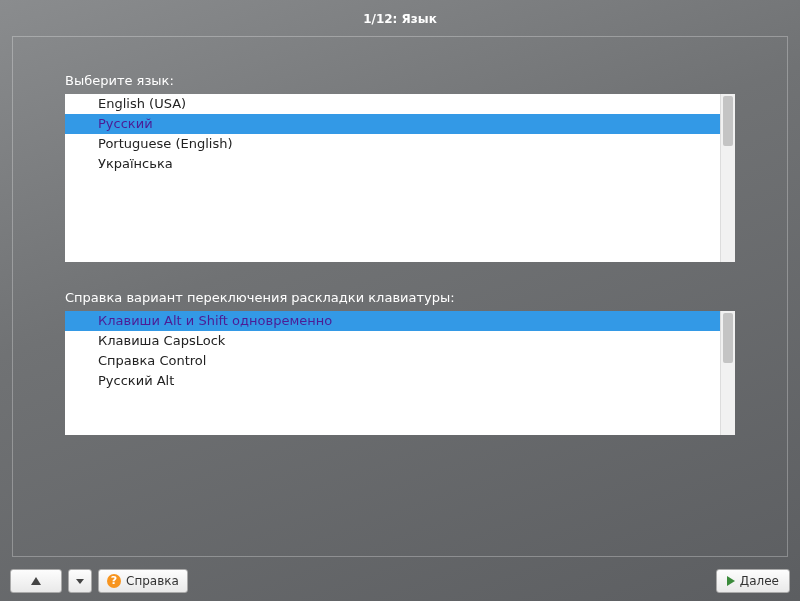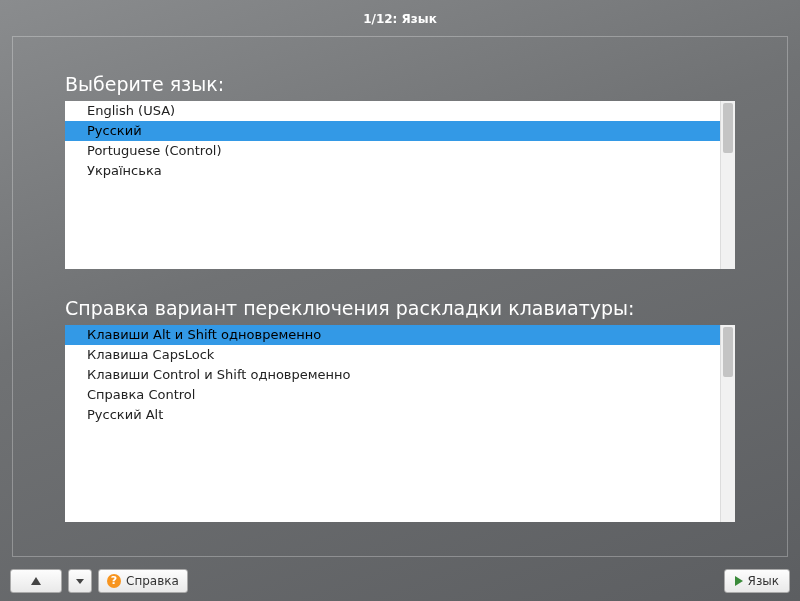--- a/index.html
+++ b/index.html
@@ -14,34 +14,34 @@
     padding: 12px 0 10px 0;
   }
   .frame {
     margin: 0 12px 10px 12px;
     border: 1px solid rgba(255,255,255,0.28);
     flex: 1;
     padding: 36px 52px 20px 52px;
     display: flex; flex-direction: column;
   }
   .section-label {
-    color: #ffffff; font-size: 19px; margin-bottom: 6px;
+    color: #ffffff; font-size: 13px; margin-bottom: 6px;
   }
   .listbox {
     background: #ffffff; width: 100%;
     position: relative;
   }
   .listbox.lang { height: 168px; margin-bottom: 28px; }
-  .listbox.kbd  { height: 197px; }
+  .listbox.kbd  { height: 124px; }
   .list-scroll { width: 100%; height: 100%; overflow: hidden; }
   .list-item {
-    font-size: 13px; color: #222; padding: 1px 0 1px 22px; line-height: 18px;
+    font-size: 13px; color: #222; padding: 1px 0 1px 33px; line-height: 18px;
     white-space: nowrap; cursor: default;
   }
-  .list-item.selected { background: #3399e6; color: #000000; }
+  .list-item.selected { background: #3399e6; color: #4c1d95; }
   .scrollbar {
     position: absolute; top: 0; right: 0; bottom: 0; width: 15px;
     background: #f1f1f1; border-left: 1px solid #dcdcdc;
   }
   .scrollbar-thumb {
     position: absolute; left: 2px; right: 2px; top: 2px; height: 50px;
     background: #c4c4c4; border-radius: 2px;
   }
   .button-bar {
     height: 34px; display: flex; align-items: center;
@@ -81,34 +81,33 @@
 <div class="window">
   <div class="title">1/12: Язык</div>
 
   <div class="frame">
 
     <div class="section-label">Выберите язык:</div>
     <div class="listbox lang">
       <div class="list-scroll" id="lang-list">
           <div class="list-item">English (USA)</div>
           <div class="list-item selected">Русский</div>
-          <div class="list-item">Portuguese (Control)</div>
+          <div class="list-item">Portuguese (English)</div>
           <div class="list-item">Українська</div>
         </div>
       <div class="scrollbar">
         <div class="scrollbar-thumb"></div>
       </div>
     </div>
 
     <div class="section-label">Справка вариант переключения раскладки клавиатуры:</div>
     <div class="listbox kbd">
       <div class="list-scroll" id="kbd-list">
           <div class="list-item selected">Клавиши Alt и Shift одновременно</div>
           <div class="list-item">Клавиша CapsLock</div>
-          <div class="list-item">Клавиши Control и Shift одновременно</div>
           <div class="list-item">Справка Control</div>
           <div class="list-item">Русский Alt</div>
         </div>
       <div class="scrollbar">
         <div class="scrollbar-thumb"></div>
       </div>
     </div>
 
   </div>
 
@@ -119,16 +118,16 @@
     <div class="btn dd">
       <span class="icon-dd"></span>
     </div>
     <div class="btn">
       <span class="icon-help">?</span>
       <span>Справка</span>
     </div>
     <div class="spacer"></div>
     <div class="btn next">
       <span class="icon-next"></span>
-      <span>Язык</span>
+      <span>Далее</span>
     </div>
   </div>
 </div>
 
 </body></html>

